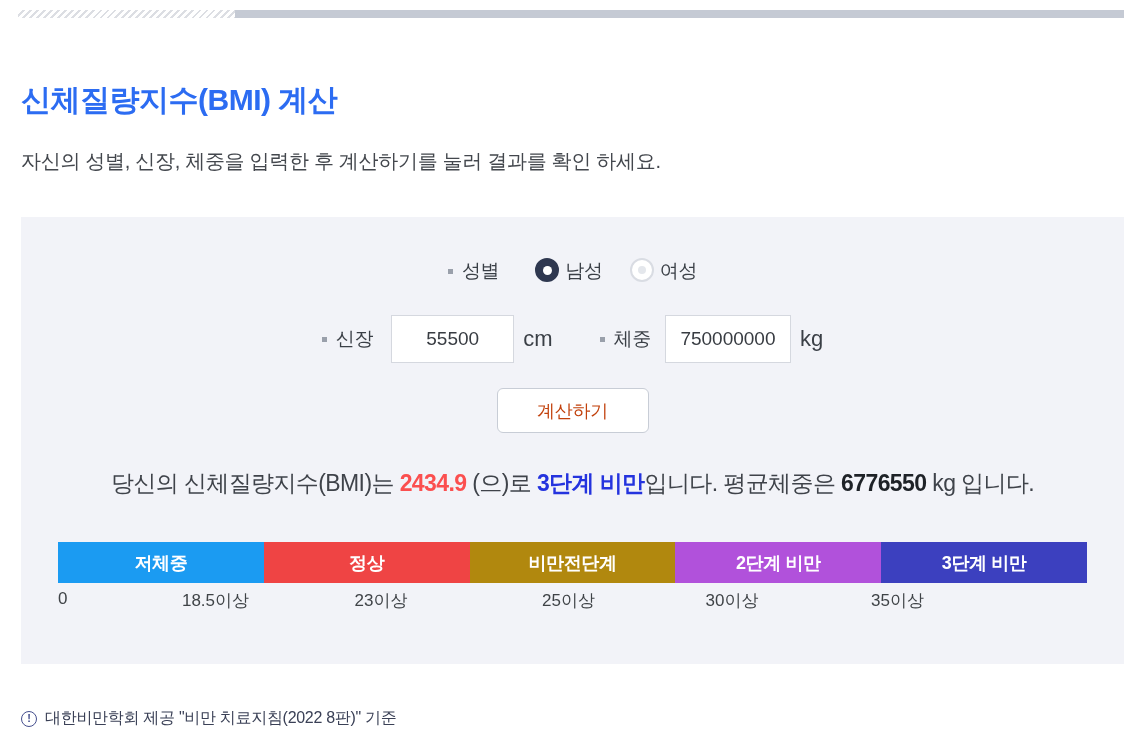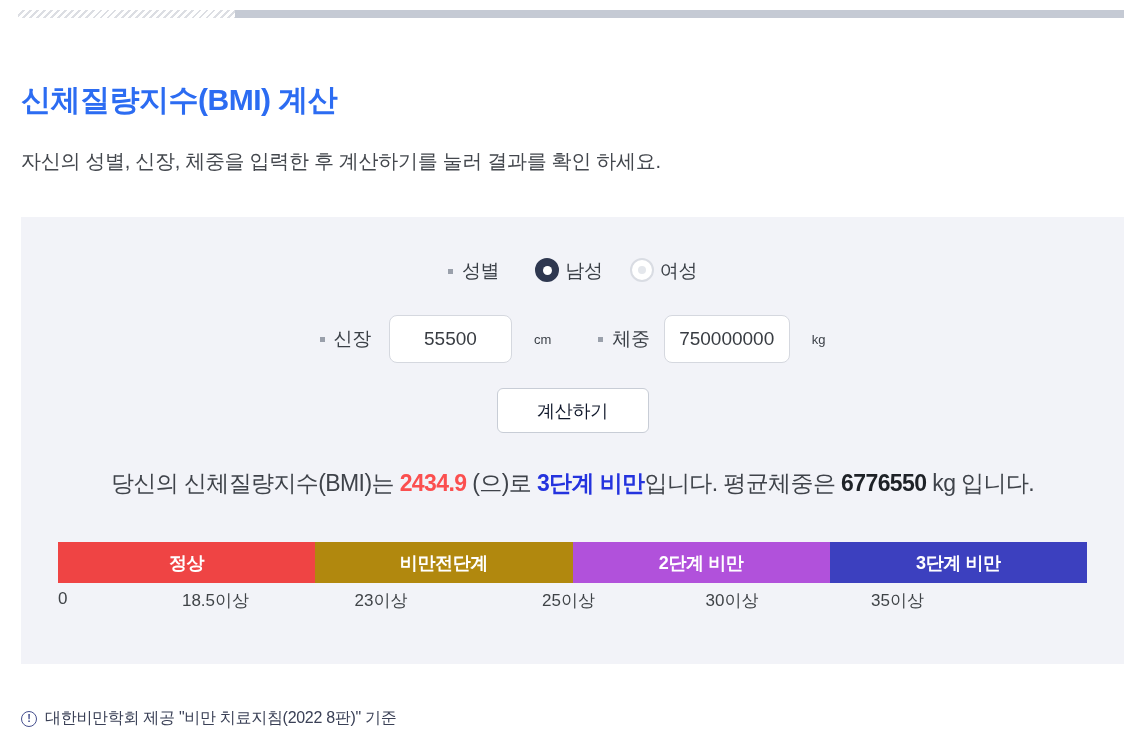--- a/index.html
+++ b/index.html
@@ -25,28 +25,28 @@
   
   .gender-row { height:26px; }
   .radio-option { display:flex; align-items:flex-start; cursor:pointer; }
   .radio { width:24px; height:24px; border-radius:50%; background:#ffffff; border:2px solid #d9dce3; position:relative; flex:none; }
   .radio::after { content:""; position:absolute; inset:0; margin:auto; width:8px; height:8px; border-radius:50%; background:#e4e7ec; }
   .radio.selected { background:#2f3850; border-color:#2f3850; }
   .radio.selected::after { background:#ffffff; width:9px; height:9px; }
   .radio-label { margin-left:6px; font-size:19px; color:#3a3f46; letter-spacing:-0.3px; }
 
   .inputs-row { margin-top:31px; }
-  .num-input { height:48px; border:1px solid #d5d8df; border-radius:8px; background:#ffffff;
+  .num-input { height:48px; border:1px solid #d5d8df; border-radius:0; background:#ffffff;
     text-align:center; font-size:19px; color:#383c42; outline:none; font-family:inherit; }
   .input-height { width:123px; margin-left:18px; }
   .input-weight { width:126px; margin-left:14px; }
-  .unit { font-size:13px; color:#3a3f46; margin-left:22px; }
+  .unit { font-size:22px; color:#3a3f46; margin-left:9px; }
 
   .calc-button { margin-top:25px; width:152px; height:45px; background:#ffffff; border:1px solid #c8cdd6;
-    border-radius:6px; font-size:18px; color:#0f172a; cursor:pointer; font-family:inherit; letter-spacing:-0.3px; }
+    border-radius:6px; font-size:18px; color:#c2410c; cursor:pointer; font-family:inherit; letter-spacing:-0.3px; }
 
   .result-line { margin-top:35px; font-size:23px; color:#3f434a; letter-spacing:-0.6px; text-align:center; }
   .bmi-num { color:#fb4f4f; font-weight:bold; }
   .bmi-cat { color:#2433de; font-weight:bold; }
   .avg-num { color:#1e2227; font-weight:bold; }
 
   .bmi-bar { margin-top:43px; width:1029px; height:41px; display:flex; }
   .bmi-seg { flex:1; display:flex; align-items:center; justify-content:center;
     color:#ffffff; font-size:18px; font-weight:bold; letter-spacing:-0.4px; }
 
@@ -108,20 +108,21 @@
       </div>
       <input type="text" class="num-input input-weight" value="750000000" style="">
       <span class="unit">kg</span>
     </div>
 
     <button class="calc-button">계산하기</button>
 
     <div class="result-line"><span>당신의 신체질량지수(BMI)는 </span><span class="bmi-num">2434.9</span><span> (으)로 </span><span class="bmi-cat">3단계 비만</span><span>입니다. 평균체중은 </span><span class="avg-num">6776550</span><span> kg 입니다.</span></div>
 
     <div class="bmi-bar">
+      <div class="bmi-seg" style="background: rgb(27, 155, 242);">저체중</div>
       <div class="bmi-seg" style="background: #ef4444;">정상</div>
       <div class="bmi-seg" style="background: rgb(177, 136, 14);">비만전단계</div>
       <div class="bmi-seg" style="background: rgb(177, 81, 219);">2단계 비만</div>
       <div class="bmi-seg" style="background: rgb(60, 64, 191);">3단계 비만</div>
     </div>
     <div class="bmi-scale">
       <span class="tick-0">0</span>
       <span class="tick-1">18.5이상</span>
       <span class="tick-2">23이상</span>
       <span class="tick-3">25이상</span>

